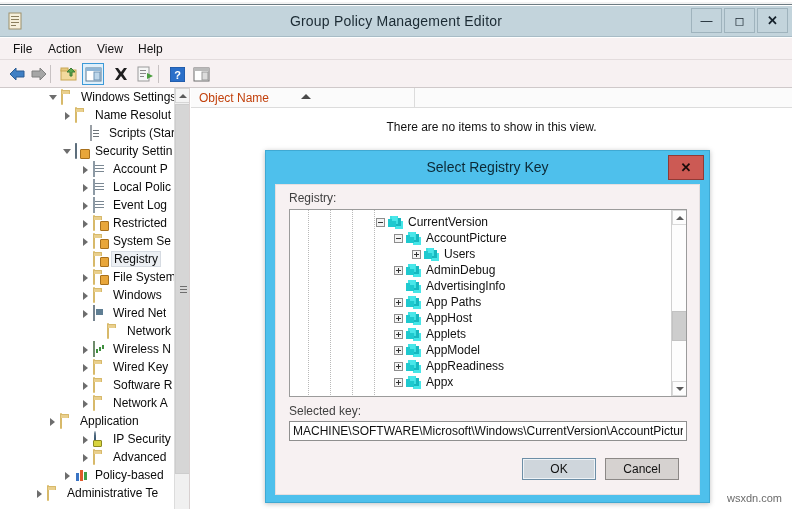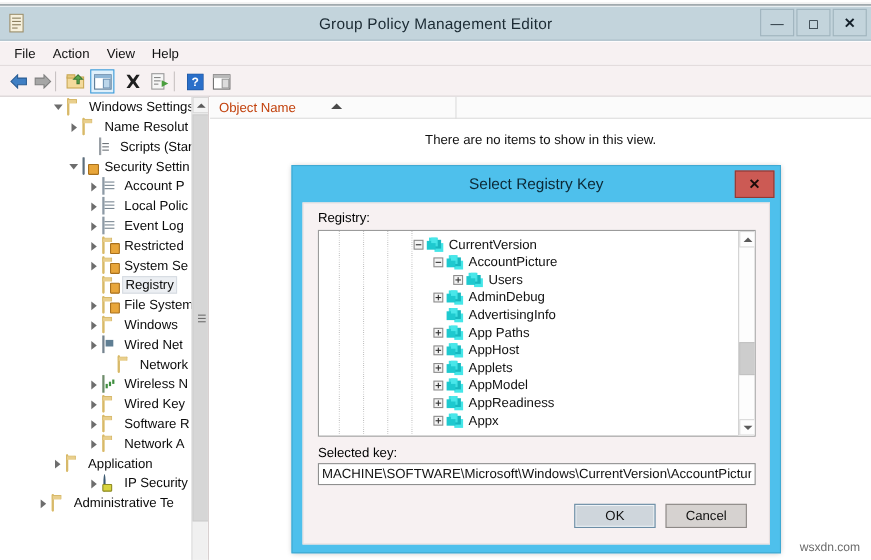--- a/index.html
+++ b/index.html
@@ -399,21 +399,21 @@
     cursor: default;
   }
   .dlg-body {
     position: absolute; left: 9px; top: 33px;
     width: 425px; height: 311px;
     background: #f7f1f2;
     border: 1px solid #e6dfe0;
   }
   .dlg-label {
     position: absolute;
-    font-size: 12px; color: #000000;
+    font-size: 12px; color: #404040;
   }
   .reg-tree-box {
     position: absolute; left: 13px; top: 24px;
     width: 398px; height: 188px;
     background: #ffffff;
     border: 1px solid #9b9b9b;
     overflow: hidden;
   }
   
   .guides {
@@ -739,21 +739,31 @@
         <span class="ticon"><span class="ic-folder"></span></span>
         <span class="tree-label">Application</span>
       </div>
 
       <div class="tree-row" style="padding-left:80px">
         <span class="expander tri-closed"></span>
         <span class="ticon"><span class="ic-ipsec"></span></span>
         <span class="tree-label">IP Security</span>
       </div>
 
-
+      <div class="tree-row" style="padding-left:80px">
+        <span class="expander tri-closed"></span>
+        <span class="ticon"><span class="ic-folder"></span></span>
+        <span class="tree-label">Advanced</span>
+      </div>
+
+      <div class="tree-row" style="padding-left:62px">
+        <span class="expander tri-closed"></span>
+        <span class="ticon"><span class="ic-bars"></span></span>
+        <span class="tree-label">Policy-based</span>
+      </div>
 
       <div class="tree-row" style="padding-left:34px">
         <span class="expander tri-closed"></span>
         <span class="ticon"><span class="ic-folder"></span></span>
         <span class="tree-label">Administrative Te</span>
       </div>
 
     </div>
 
     <div class="lscroll">

